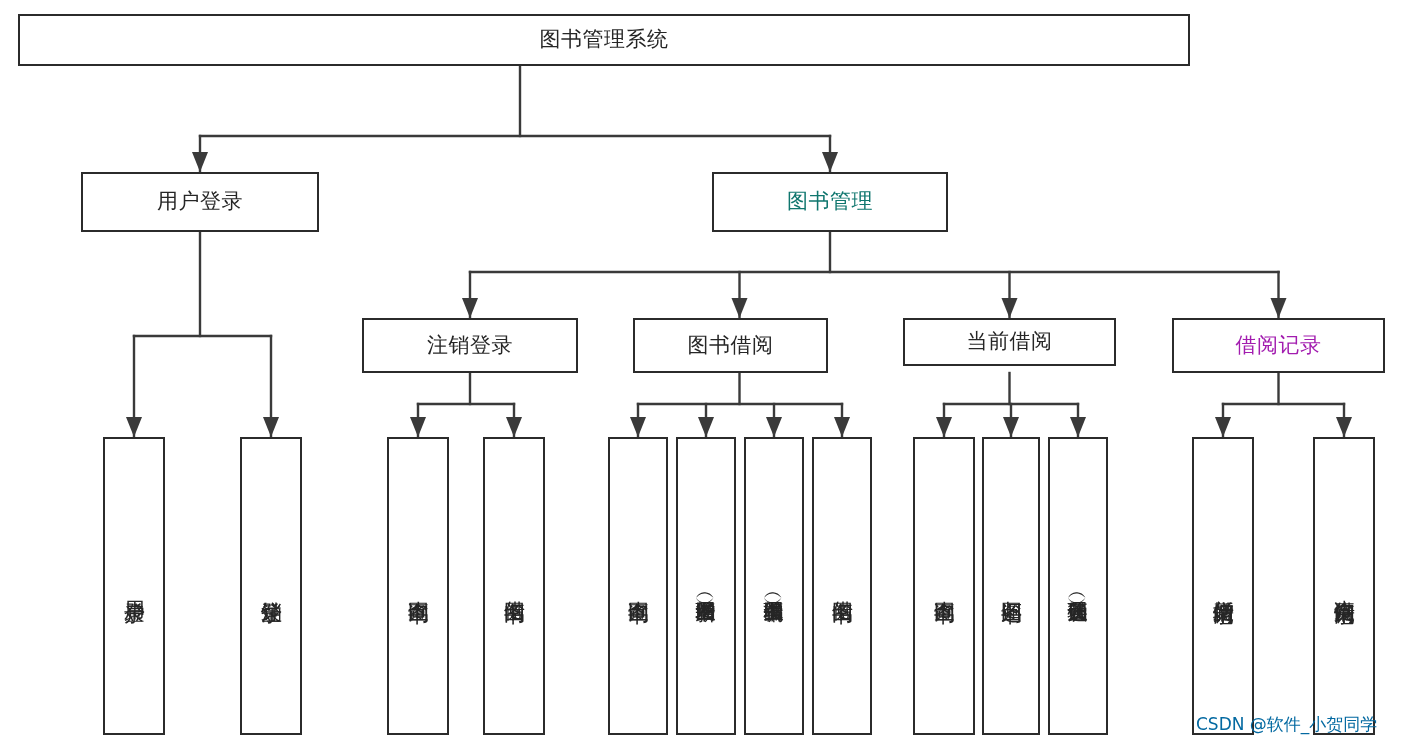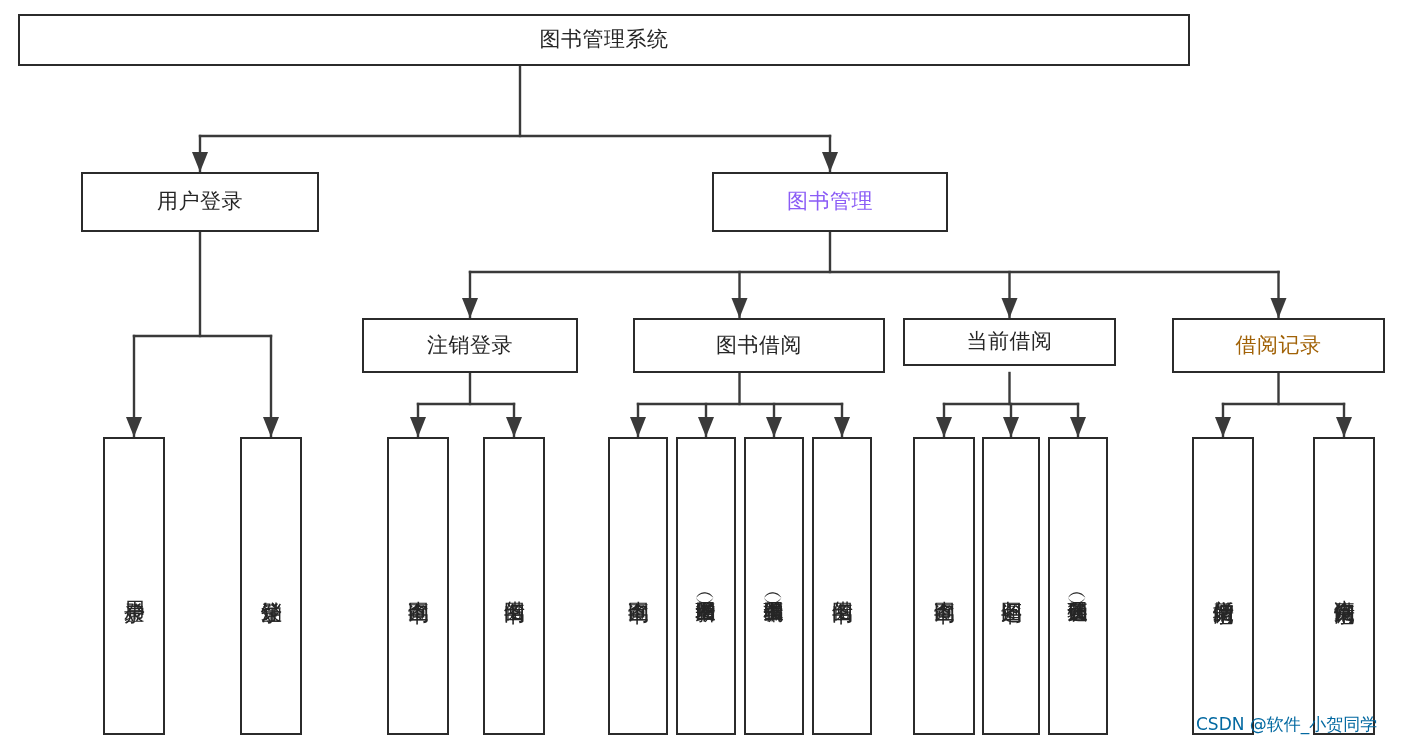--- a/index.html
+++ b/index.html
@@ -134,33 +134,33 @@
     </svg>
 
   <div id="node-layer">
       <div class="node-box horizontal" style="left: 18px; top: 14px; width: 1172px; height: 52px; border-color: rgb(43, 43, 43); background: rgb(255, 255, 255);">
         <span class="node-label" style="color: rgb(38, 38, 38);">图书管理系统</span>
       </div>
       <div class="node-box horizontal" style="left: 81px; top: 172px; width: 238px; height: 60px; border-color: rgb(43, 43, 43); background: rgb(255, 255, 255);">
         <span class="node-label" style="color: rgb(38, 38, 38);">用户登录</span>
       </div>
       <div class="node-box horizontal" style="left: 712px; top: 172px; width: 236px; height: 60px; border-color: rgb(43, 43, 43); background: rgb(255, 255, 255);">
-        <span class="node-label" style="color: #8b5cf6;">图书管理</span>
+        <span class="node-label" style="color: #0f766e;">图书管理</span>
       </div>
       <div class="node-box horizontal" style="left: 362px; top: 318px; width: 216px; height: 55px; border-color: rgb(43, 43, 43); background: rgb(255, 255, 255);">
         <span class="node-label" style="color: rgb(38, 38, 38);">注销登录</span>
       </div>
-      <div class="node-box horizontal" style="left: 633px; top: 318px; width: 252px; height: 55px; border-color: rgb(43, 43, 43); background: rgb(255, 255, 255);">
+      <div class="node-box horizontal" style="left: 633px; top: 318px; width: 195px; height: 55px; border-color: rgb(43, 43, 43); background: rgb(255, 255, 255);">
         <span class="node-label" style="color: rgb(38, 38, 38);">图书借阅</span>
       </div>
       <div class="node-box horizontal" style="left: 903px; top: 318px; width: 213px; height: 48px; border-color: rgb(43, 43, 43); background: rgb(255, 255, 255);">
         <span class="node-label" style="color: rgb(38, 38, 38);">当前借阅</span>
       </div>
       <div class="node-box horizontal" style="left: 1172px; top: 318px; width: 213px; height: 55px; border-color: rgb(43, 43, 43); background: rgb(255, 255, 255);">
-        <span class="node-label" style="color: #a16207;">借阅记录</span>
+        <span class="node-label" style="color: #a21caf;">借阅记录</span>
       </div>
       <div class="node-box vertical" style="left: 103px; top: 437px; width: 62px; height: 298px; border-color: rgb(43, 43, 43); background: rgb(255, 255, 255);">
         <span class="node-label" style="color: rgb(38, 38, 38);">用户登录</span>
       </div>
       <div class="node-box vertical" style="left: 240px; top: 437px; width: 62px; height: 298px; border-color: rgb(43, 43, 43); background: rgb(255, 255, 255);">
         <span class="node-label" style="color: rgb(38, 38, 38);">注销登录</span>
       </div>
       <div class="node-box vertical" style="left: 387px; top: 437px; width: 62px; height: 298px; border-color: rgb(43, 43, 43); background: rgb(255, 255, 255);">
         <span class="node-label" style="color: rgb(38, 38, 38);">查询图书</span>
       </div>

